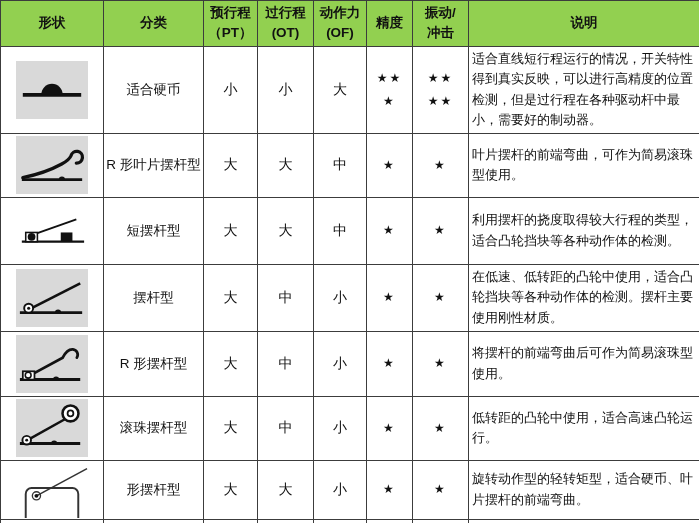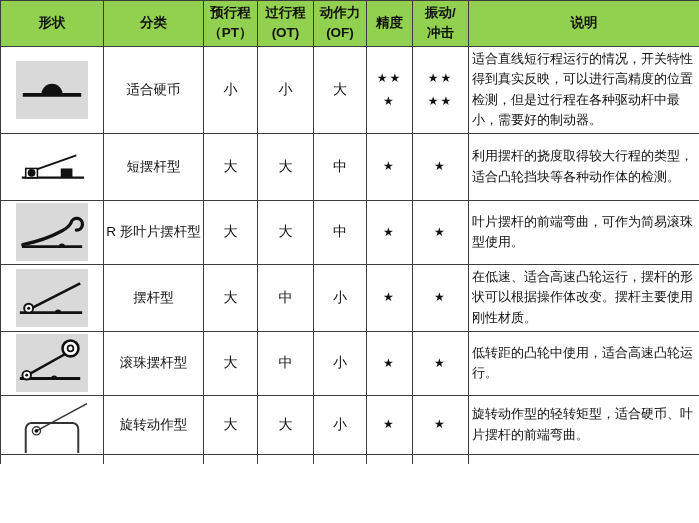--- a/index.html
+++ b/index.html
@@ -74,77 +74,97 @@
         <td class="cat-cell">适合硬币</td>
         <td class="val-cell">小</td>
         <td class="val-cell">小</td>
         <td class="val-cell">大</td>
         <td class="star-cell">★★
 ★</td>
         <td class="star-cell">★★
 ★★</td>
         <td class="desc-cell">适合直线短行程运行的情况，开关特性得到真实反映，可以进行高精度的位置检测，但是过行程在各种驱动杆中最小，需要好的制动器。</td>
       </tr>
+      <tr style="height: 64px;">
+        <td class="shape-cell">
+          <div class="icon-box gray">
+            <svg viewBox="0 0 74 56" xmlns="http://www.w3.org/2000/svg">
+              <line x1="6" y1="43" x2="68" y2="43" stroke="#111" stroke-width="3"></line>
+              <path d="M44 43 a3.2 3.2 0 0 1 6.4 0 Z" fill="#111"></path>
+              <path d="M7 41 C 22 38 36 33 47 27 Q 55 22.5 56.5 18.5 A 6 6 0 1 1 62 26" fill="none" stroke="#111" stroke-width="3.4" stroke-linecap="round"></path>
+            </svg>
+          </div>
+        </td>
+        <td class="cat-cell">R 形叶片摆杆型</td>
+        <td class="val-cell">大</td>
+        <td class="val-cell">大</td>
+        <td class="val-cell">中</td>
+        <td class="star-cell">★</td>
+        <td class="star-cell">★</td>
+        <td class="desc-cell">叶片摆杆的前端弯曲，可作为简易滚珠型使用。</td>
+      </tr>
       <tr style="height: 67px;">
         <td class="shape-cell">
           <div class="icon-box">
             <svg viewBox="0 0 74 56" xmlns="http://www.w3.org/2000/svg">
               <line x1="6" y1="39" x2="70" y2="39" stroke="#111" stroke-width="2.4"></line>
               <line x1="14" y1="33" x2="62" y2="16" stroke="#111" stroke-width="2"></line>
               <rect x="10" y="29.5" width="12" height="9.5" fill="#fff" stroke="#111" stroke-width="1.6"></rect>
               <circle cx="16" cy="34" r="4" fill="#111"></circle>
               <rect x="46" y="29.5" width="12" height="9.5" fill="#111"></rect>
             </svg>
           </div>
         </td>
         <td class="cat-cell">短摆杆型</td>
         <td class="val-cell">大</td>
         <td class="val-cell">大</td>
         <td class="val-cell">中</td>
         <td class="star-cell">★</td>
         <td class="star-cell">★</td>
         <td class="desc-cell">利用摆杆的挠度取得较大行程的类型，适合凸轮挡块等各种动作体的检测。</td>
       </tr>
-      <tr style="height: 64px;">
-        <td class="shape-cell">
-          <div class="icon-box gray">
-            <svg viewBox="0 0 74 56" xmlns="http://www.w3.org/2000/svg">
-              <line x1="6" y1="43" x2="68" y2="43" stroke="#111" stroke-width="3"></line>
-              <path d="M44 43 a3.2 3.2 0 0 1 6.4 0 Z" fill="#111"></path>
-              <path d="M7 41 C 22 38 36 33 47 27 Q 55 22.5 56.5 18.5 A 6 6 0 1 1 62 26" fill="none" stroke="#111" stroke-width="3.4" stroke-linecap="round"></path>
-            </svg>
-          </div>
-        </td>
-        <td class="cat-cell">R 形叶片摆杆型</td>
-        <td class="val-cell">大</td>
-        <td class="val-cell">大</td>
-        <td class="val-cell">中</td>
-        <td class="star-cell">★</td>
-        <td class="star-cell">★</td>
-        <td class="desc-cell">叶片摆杆的前端弯曲，可作为简易滚珠型使用。</td>
-      </tr>
       <tr style="height: 67px;">
         <td class="shape-cell">
           <div class="icon-box gray">
             <svg viewBox="0 0 74 56" xmlns="http://www.w3.org/2000/svg">
               <line x1="4" y1="43" x2="68" y2="43" stroke="#111" stroke-width="3"></line>
               <path d="M40 43 a3.2 3.2 0 0 1 6.4 0 Z" fill="#111"></path>
               <line x1="11" y1="41" x2="66" y2="13" stroke="#111" stroke-width="2.8"></line>
               <circle cx="13" cy="38.5" r="4.6" fill="#fff" stroke="#111" stroke-width="2"></circle>
               <circle cx="13" cy="38.5" r="1.6" fill="#111"></circle>
             </svg>
           </div>
         </td>
         <td class="cat-cell">摆杆型</td>
         <td class="val-cell">大</td>
         <td class="val-cell">中</td>
         <td class="val-cell">小</td>
         <td class="star-cell">★</td>
         <td class="star-cell">★</td>
-        <td class="desc-cell">在低速、适合高速凸轮运行，摆杆的形状可以根据操作体改变。摆杆主要使用刚性材质。</td>
+        <td class="desc-cell">在低速、低转距的凸轮中使用，适合凸轮挡块等各种动作体的检测。摆杆主要使用刚性材质。</td>
+      </tr>
+      <tr style="height: 65px;">
+        <td class="shape-cell">
+          <div class="icon-box gray">
+            <svg viewBox="0 0 74 56" xmlns="http://www.w3.org/2000/svg">
+              <line x1="4" y1="44" x2="66" y2="44" stroke="#111" stroke-width="3"></line>
+              <path d="M38 44 a3.2 3.2 0 0 1 6.4 0 Z" fill="#111"></path>
+              <path d="M14 40 L 48 21.5 Q 52.5 12.5 58.5 13 A 5.5 5.5 0 0 1 62.5 21.5" fill="none" stroke="#111" stroke-width="2.8" stroke-linecap="round"></path>
+              <rect x="7" y="35.5" width="12" height="8.5" fill="#fff" stroke="#111" stroke-width="1.8"></rect>
+              <circle cx="12.5" cy="39.5" r="3" fill="#fff" stroke="#111" stroke-width="1.6"></circle>
+            </svg>
+          </div>
+        </td>
+        <td class="cat-cell">R 形摆杆型</td>
+        <td class="val-cell">大</td>
+        <td class="val-cell">中</td>
+        <td class="val-cell">小</td>
+        <td class="star-cell">★</td>
+        <td class="star-cell">★</td>
+        <td class="desc-cell">将摆杆的前端弯曲后可作为简易滚珠型使用。</td>
       </tr>
       <tr style="height: 64px; margin-top: 42px;">
         <td class="shape-cell">
           <div class="icon-box gray">
             <svg viewBox="0 0 74 56" xmlns="http://www.w3.org/2000/svg">
               <line x1="4" y1="44" x2="66" y2="44" stroke="#111" stroke-width="3"></line>
               <path d="M36 44 a3.2 3.2 0 0 1 6.4 0 Z" fill="#111"></path>
               <line x1="9" y1="42" x2="52" y2="18" stroke="#111" stroke-width="2.6"></line>
               <circle cx="11" cy="40.5" r="4.4" fill="#fff" stroke="#111" stroke-width="2"></circle>
               <circle cx="11" cy="40.5" r="1.5" fill="#111"></circle>
@@ -165,21 +185,21 @@
         <td class="shape-cell">
           <div class="icon-box">
             <svg viewBox="0 0 74 56" xmlns="http://www.w3.org/2000/svg">
               <rect x="10" y="26" width="54" height="38" rx="6" fill="none" stroke="#333" stroke-width="2"></rect>
               <line x1="21" y1="34" x2="73" y2="6" stroke="#333" stroke-width="1.6"></line>
               <circle cx="21" cy="34" r="4.2" fill="none" stroke="#333" stroke-width="1.4"></circle>
               <circle cx="21" cy="34" r="2" fill="#111"></circle>
             </svg>
           </div>
         </td>
-        <td class="cat-cell">旋转动作型</td>
+        <td class="cat-cell">形摆杆型</td>
         <td class="val-cell">大</td>
         <td class="val-cell">大</td>
         <td class="val-cell">小</td>
         <td class="star-cell">★</td>
         <td class="star-cell">★</td>
         <td class="desc-cell">旋转动作型的轻转矩型，适合硬币、叶片摆杆的前端弯曲。</td>
       </tr>
       <tr class="stub-row" style="height: 10px;">
         <td></td>
         <td></td>

